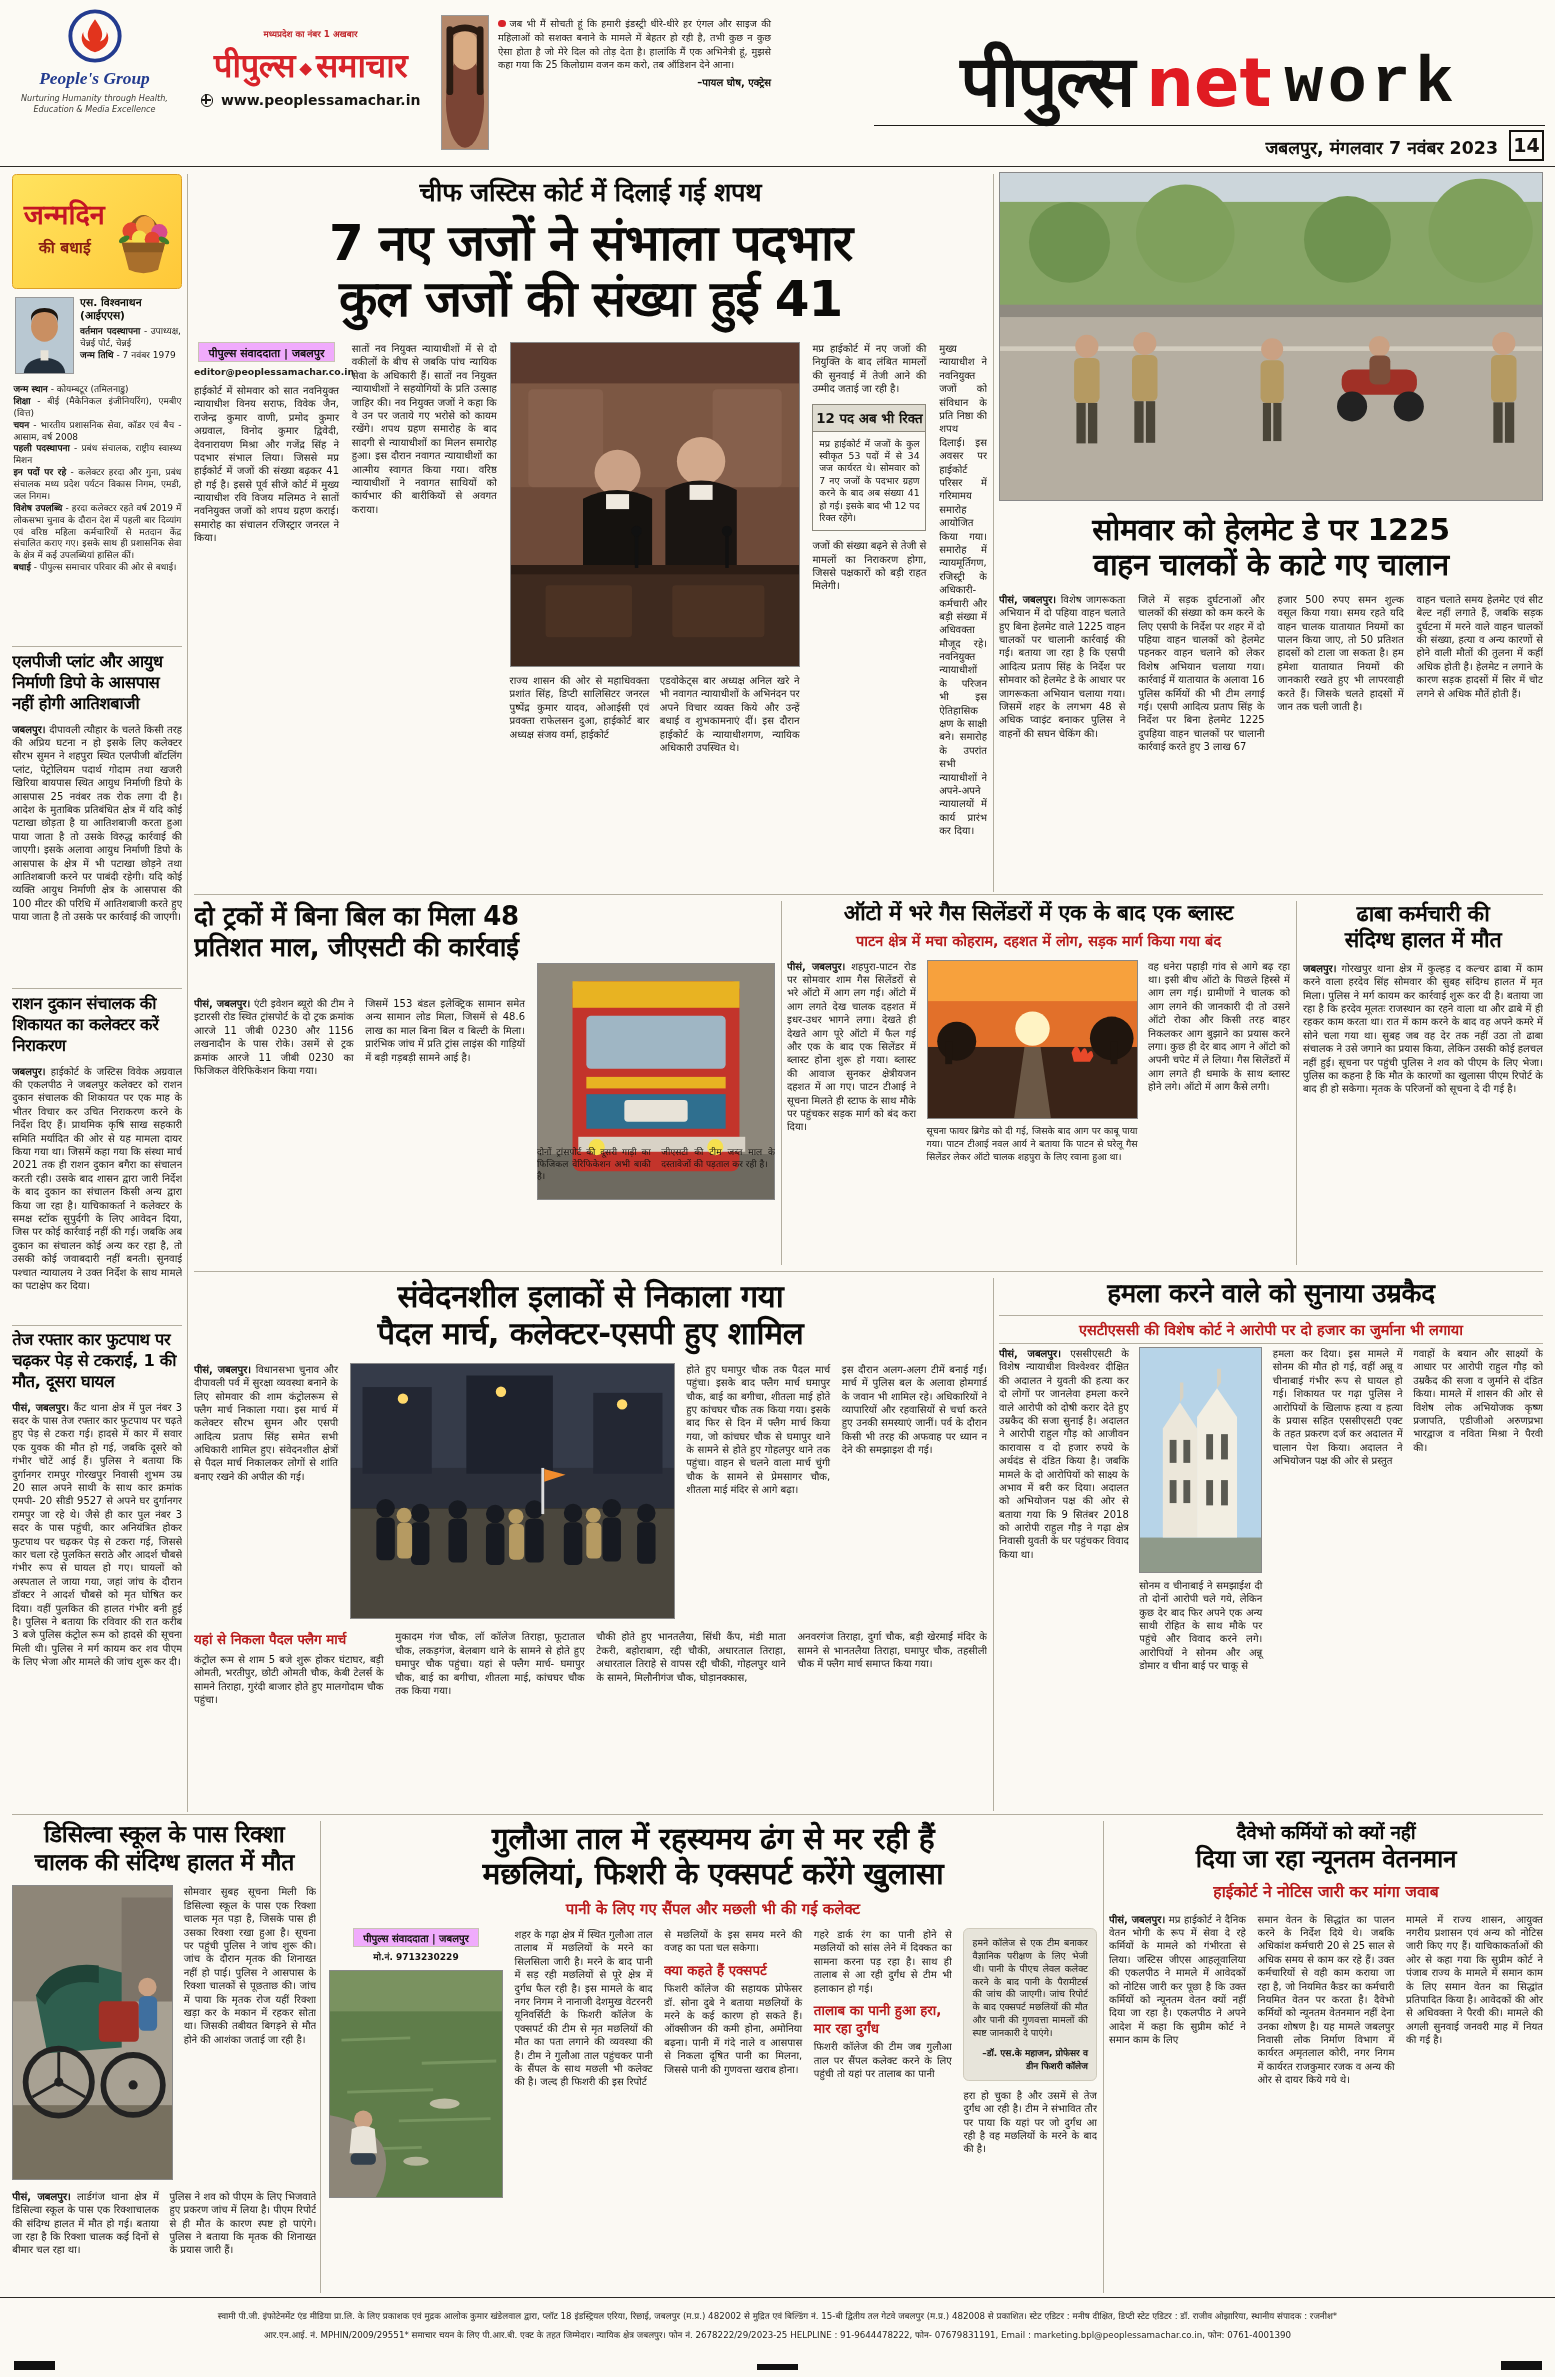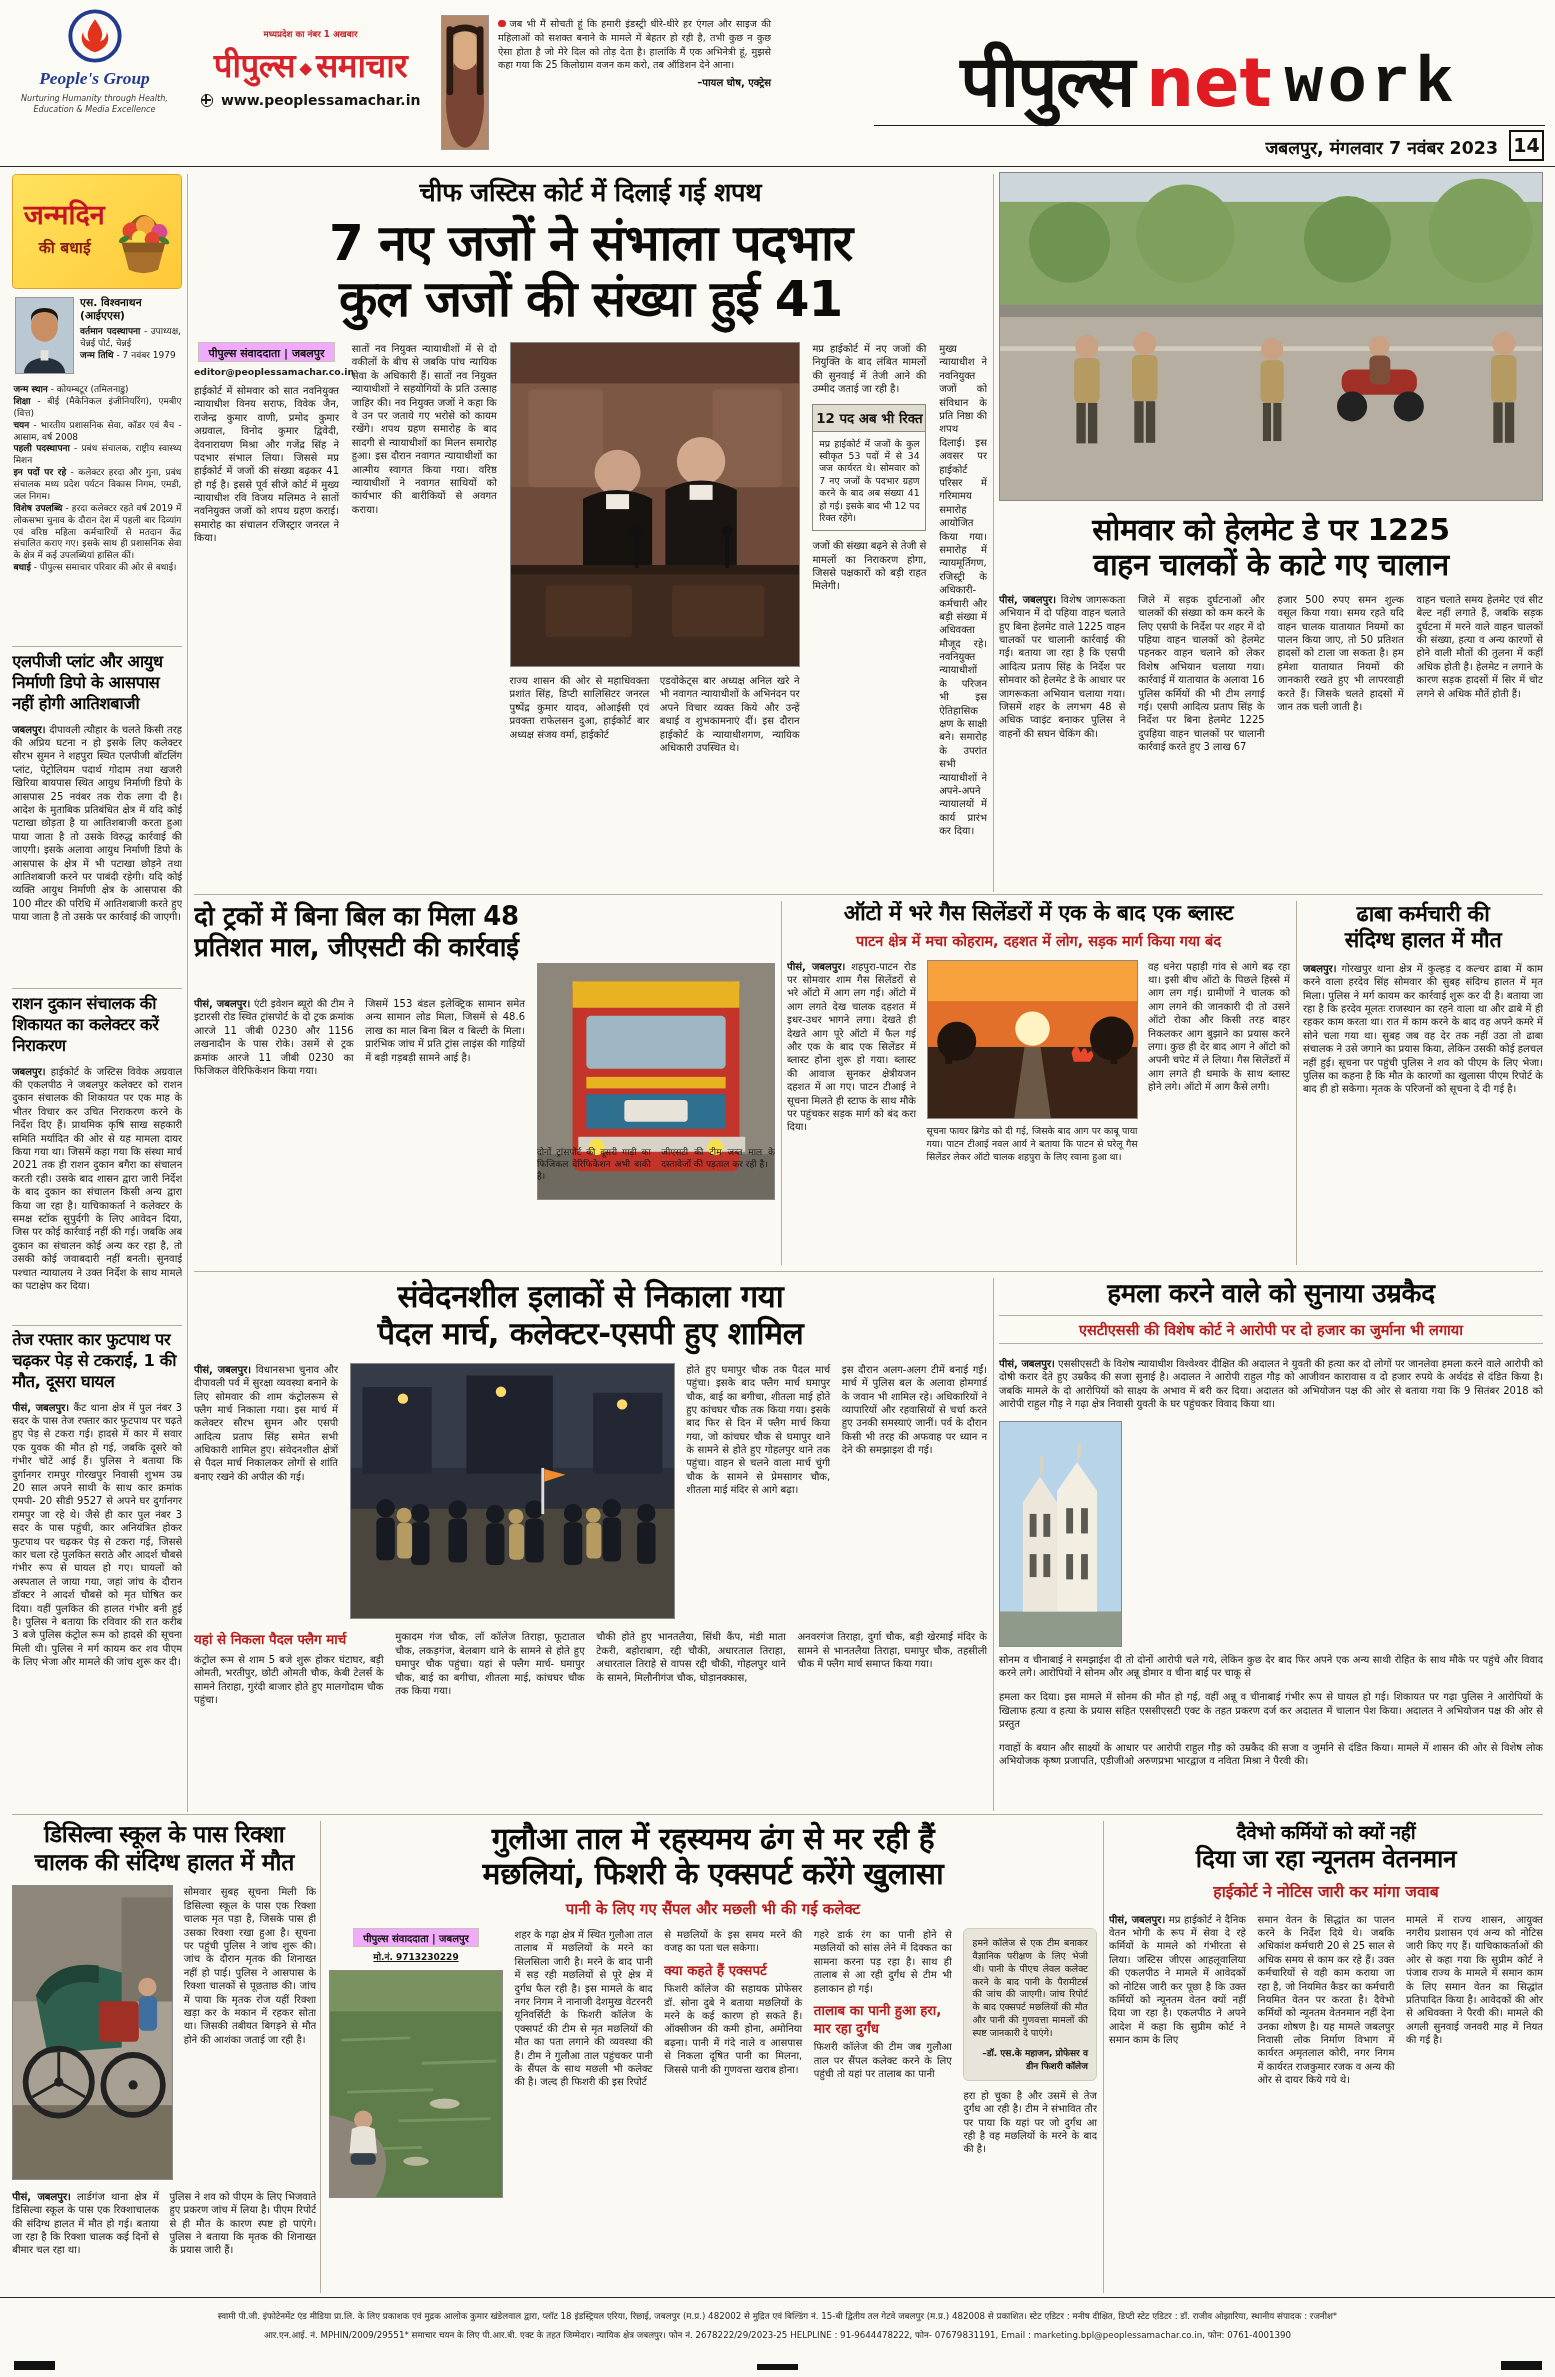--- a/index.html
+++ b/index.html
@@ -435,21 +435,21 @@
       <div class="bt">चौकी होते हुए भानतलैया, सिंधी कैंप, मंडी माता टेकरी, बहोराबाग, रद्दी चौकी, अधारताल तिराहा, अधारताल तिराहे से वापस रद्दी चौकी, गोहलपुर थाने के सामने, मिलौनीगंज चौक, घोड़ानक्कास,</div>
       <div class="bt">अनवरगंज तिराहा, दुर्गा चौक, बड़ी खेरमाई मंदिर के सामने से भानतलैया तिराहा, घमापुर चौक, तहसीली चौक में फ्लैग मार्च समाप्त किया गया।</div>
     </div>
   </div>
 
   <div class="vline" style="left:993px;top:1278px;height:533px;"></div>
 
   <div class="sec" style="left:999px;top:1278px;width:544px;height:533px;">
     <div class="hl ctr" style="font-size:26px;line-height:1.2;">हमला करने वाले को सुनाया उम्रकैद</div>
     <div class="subhead ctr" style="font-size:14.5px;margin-top:5.8px;border-top:0.6px solid #b3ae9f;border-bottom:0.6px solid #b3ae9f;padding:3.5px 0;">एसटीएससी की विशेष कोर्ट ने आरोपी पर दो हजार का जुर्माना भी लगाया</div>
-    <div style="display:flex;gap:10.5px;margin-top:13px;flex-direction:column;">
+    <div style="display:flex;gap:10.5px;margin-top:3px;">
       <div style="flex:1;min-width:0;" class="bt">
         <b>पीसं, जबलपुर।</b>
         <span>एससीएसटी के विशेष न्यायाधीश विश्वेश्वर दीक्षित की अदालत ने युवती की हत्या कर दो लोगों पर जानलेवा हमला करने वाले आरोपी को दोषी करार देते हुए उम्रकैद की सजा सुनाई है। अदालत ने आरोपी राहुल गौड़ को आजीवन कारावास व दो हजार रुपये के अर्थदंड से दंडित किया है। जबकि मामले के दो आरोपियों को साक्ष्य के अभाव में बरी कर दिया। अदालत को अभियोजन पक्ष की ओर से बताया गया कि 9 सितंबर 2018 को आरोपी राहुल गौड़ ने गढ़ा क्षेत्र निवासी युवती के घर पहुंचकर विवाद किया था।</span>
       </div>
       <div style="flex:0 0 123px;min-width:0;">
         <div class="photo" style="width:123px;height:226px;border:0.6px solid #888;">
           <svg viewBox="0 0 212 390" preserveAspectRatio="none">
             <rect width="212" height="390" fill="#b7d4e8"></rect>
             <rect y="330" width="212" height="60" fill="#8f9a8a"></rect>
             <path d="M40 330 L40 140 L70 95 L100 140 L100 330 Z" fill="#ece7da"></path>
@@ -512,21 +512,21 @@
 
   <div class="vline" style="left:320px;top:1821px;height:472px;"></div>
 
   <div class="sec" style="left:329px;top:1821px;width:768px;height:472px;">
     <div class="hl ctr" style="font-size:30px;line-height:1.18;">गुलौआ ताल में रहस्यमय ढंग से मर रही हैं</div>
     <div class="hl ctr" style="font-size:30px;line-height:1.18;">मछलियां, फिशरी के एक्सपर्ट करेंगे खुलासा</div>
     <div class="subhead ctr" style="font-size:15px;margin-top:5.8px;">पानी के लिए गए सैंपल और मछली भी की गई कलेक्ट</div>
     <div style="display:flex;gap:11.6px;margin-top:10.5px;">
       <div style="flex:0 0 174px;min-width:0;">
         <div class="ctr"><span class="byline-box" style="font-size:10px;">पीपुल्स संवाददाता | जबलपुर</span></div>
-        <div class="ctr" style="font-size:9px;font-weight:bold;margin-top:2.3px;text-decoration:underline;">मो.नं. 9713230229</div>
+        <div class="ctr" style="font-size:9px;font-weight:bold;margin-top:2.3px;">मो.नं. 9713230229</div>
         <div class="photo" style="width:174px;height:228px;border:0.6px solid #888;margin-top:7px;">
           <svg viewBox="0 0 300 392" preserveAspectRatio="none">
             <rect width="300" height="392" fill="#5f7d4a"></rect>
             <rect width="300" height="70" fill="#7a9260"></rect>
             <g stroke="#7f9c66" stroke-width="5" opacity=".8">
               <line x1="20" y1="120" x2="140" y2="116"></line>
                 <line x1="160" y1="160" x2="290" y2="156"></line>
               <line x1="30" y1="210" x2="180" y2="206"></line>
                 <line x1="120" y1="260" x2="280" y2="256"></line>
               <line x1="20" y1="310" x2="160" y2="306"></line>

